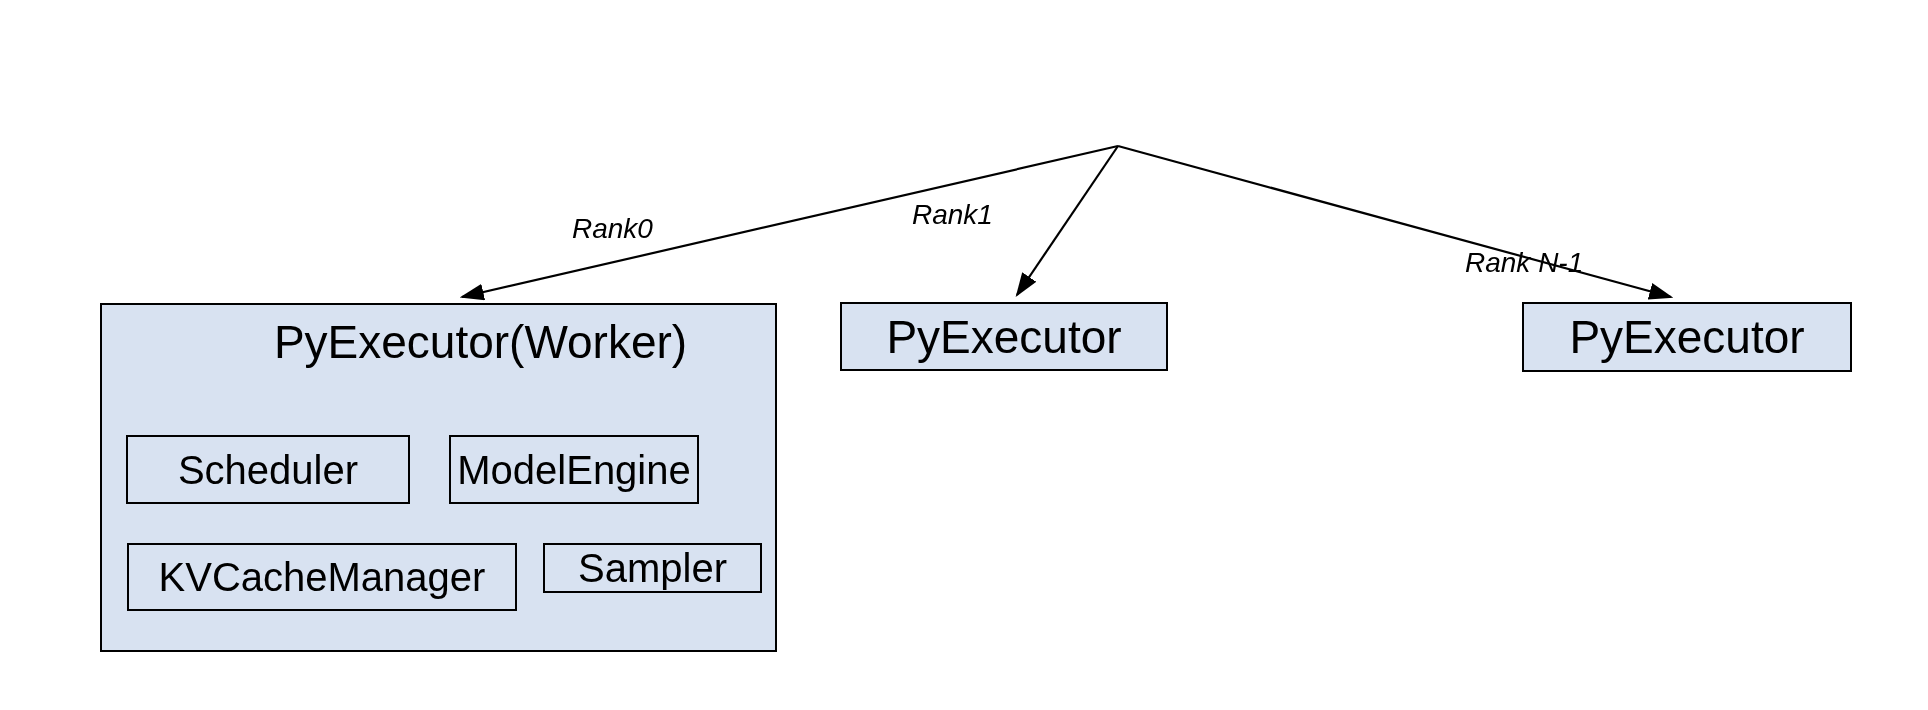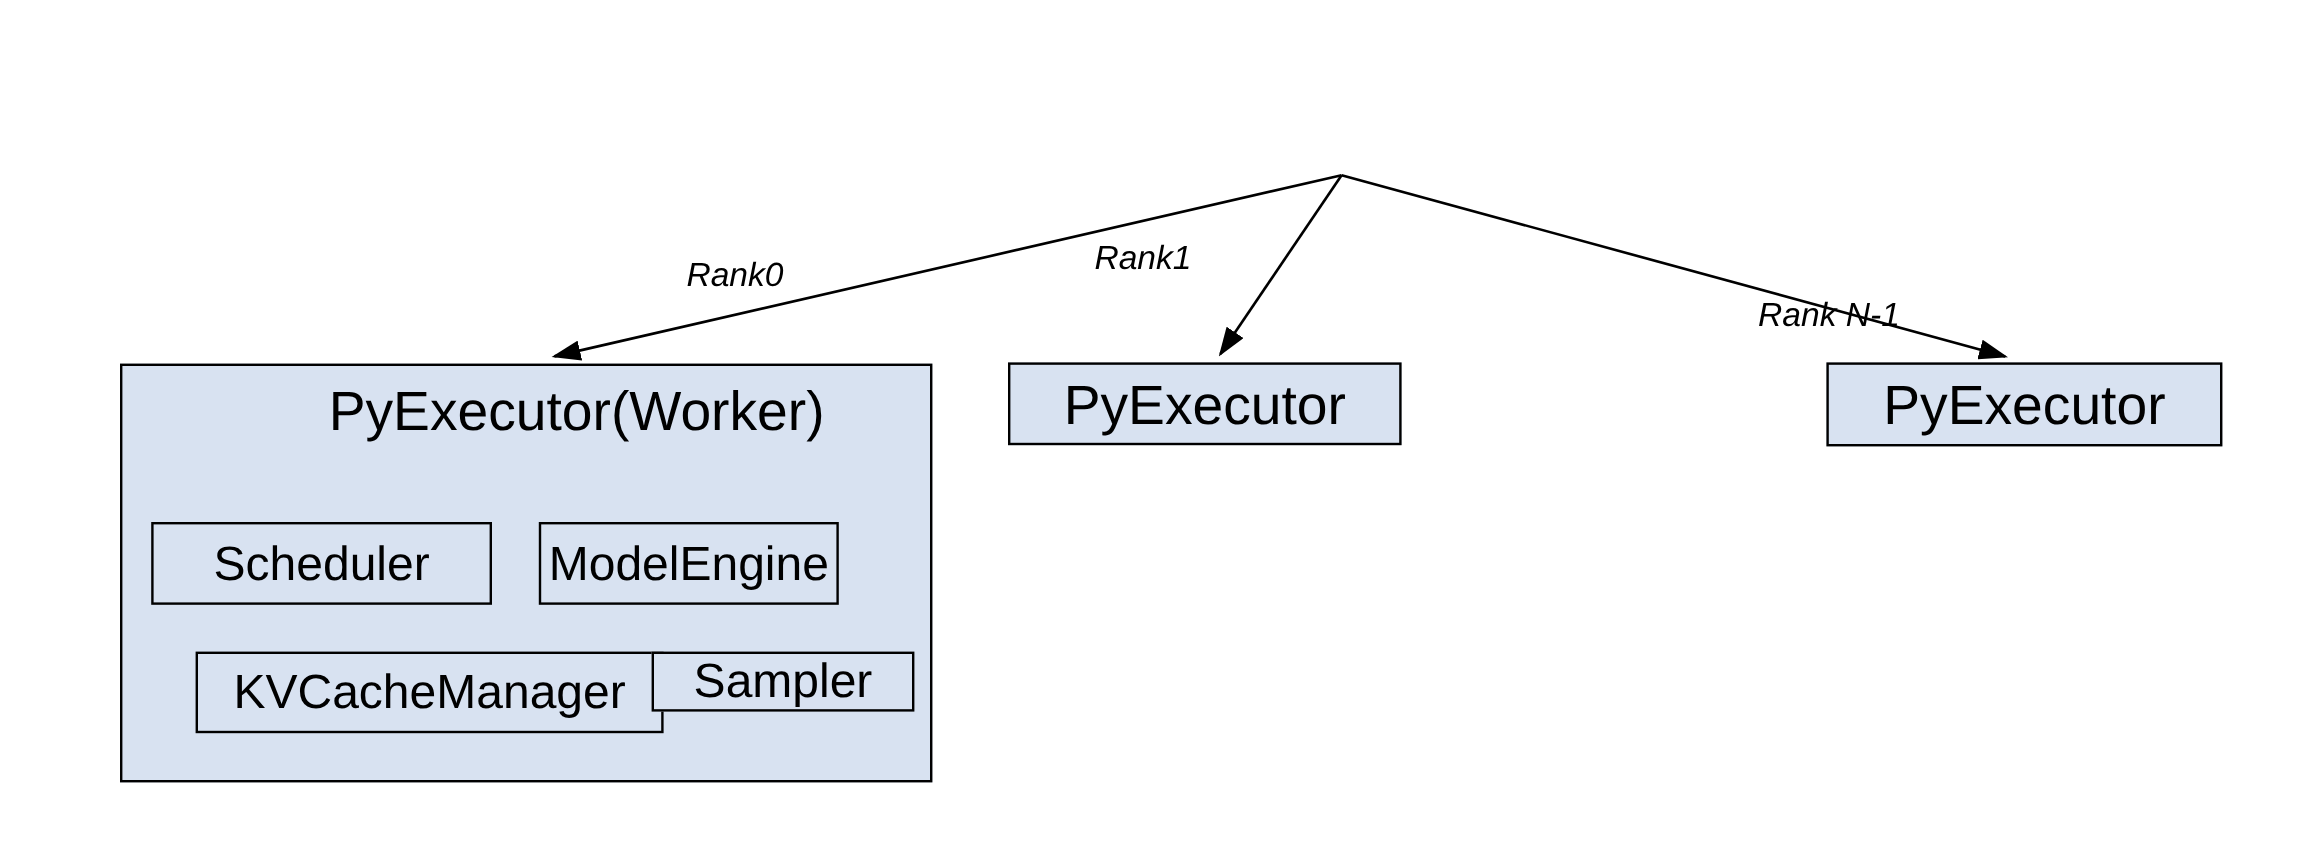--- a/index.html
+++ b/index.html
@@ -53,21 +53,21 @@
     background: var(--box-fill);
     border: 2px solid var(--box-border);
     display: flex;
     align-items: center;
     justify-content: center;
   }
   .component-label { font-size: 40px; line-height: 1; }
 
   .comp-scheduler      { left: 24px;  top: 130px; width: 284px; height: 69px; }
   .comp-modelengine    { left: 347px; top: 130px; width: 250px; height: 69px; }
-  .comp-kvcachemanager { left: 25px;  top: 238px; width: 390px; height: 68px; margin-left: 36px; }
+  .comp-kvcachemanager { left: 25px;  top: 238px; width: 390px; height: 68px; }
   .comp-sampler        { left: 441px; top: 238px; width: 219px; height: 50px; }
 
   
   .executor-mid   { left: 840px;  top: 302px; width: 328px; height: 69px; }
   .executor-right { left: 1522px; top: 302px; width: 330px; height: 70px; }
 
   
   .edges-layer {
     position: absolute;
     left: 0; top: 0;

